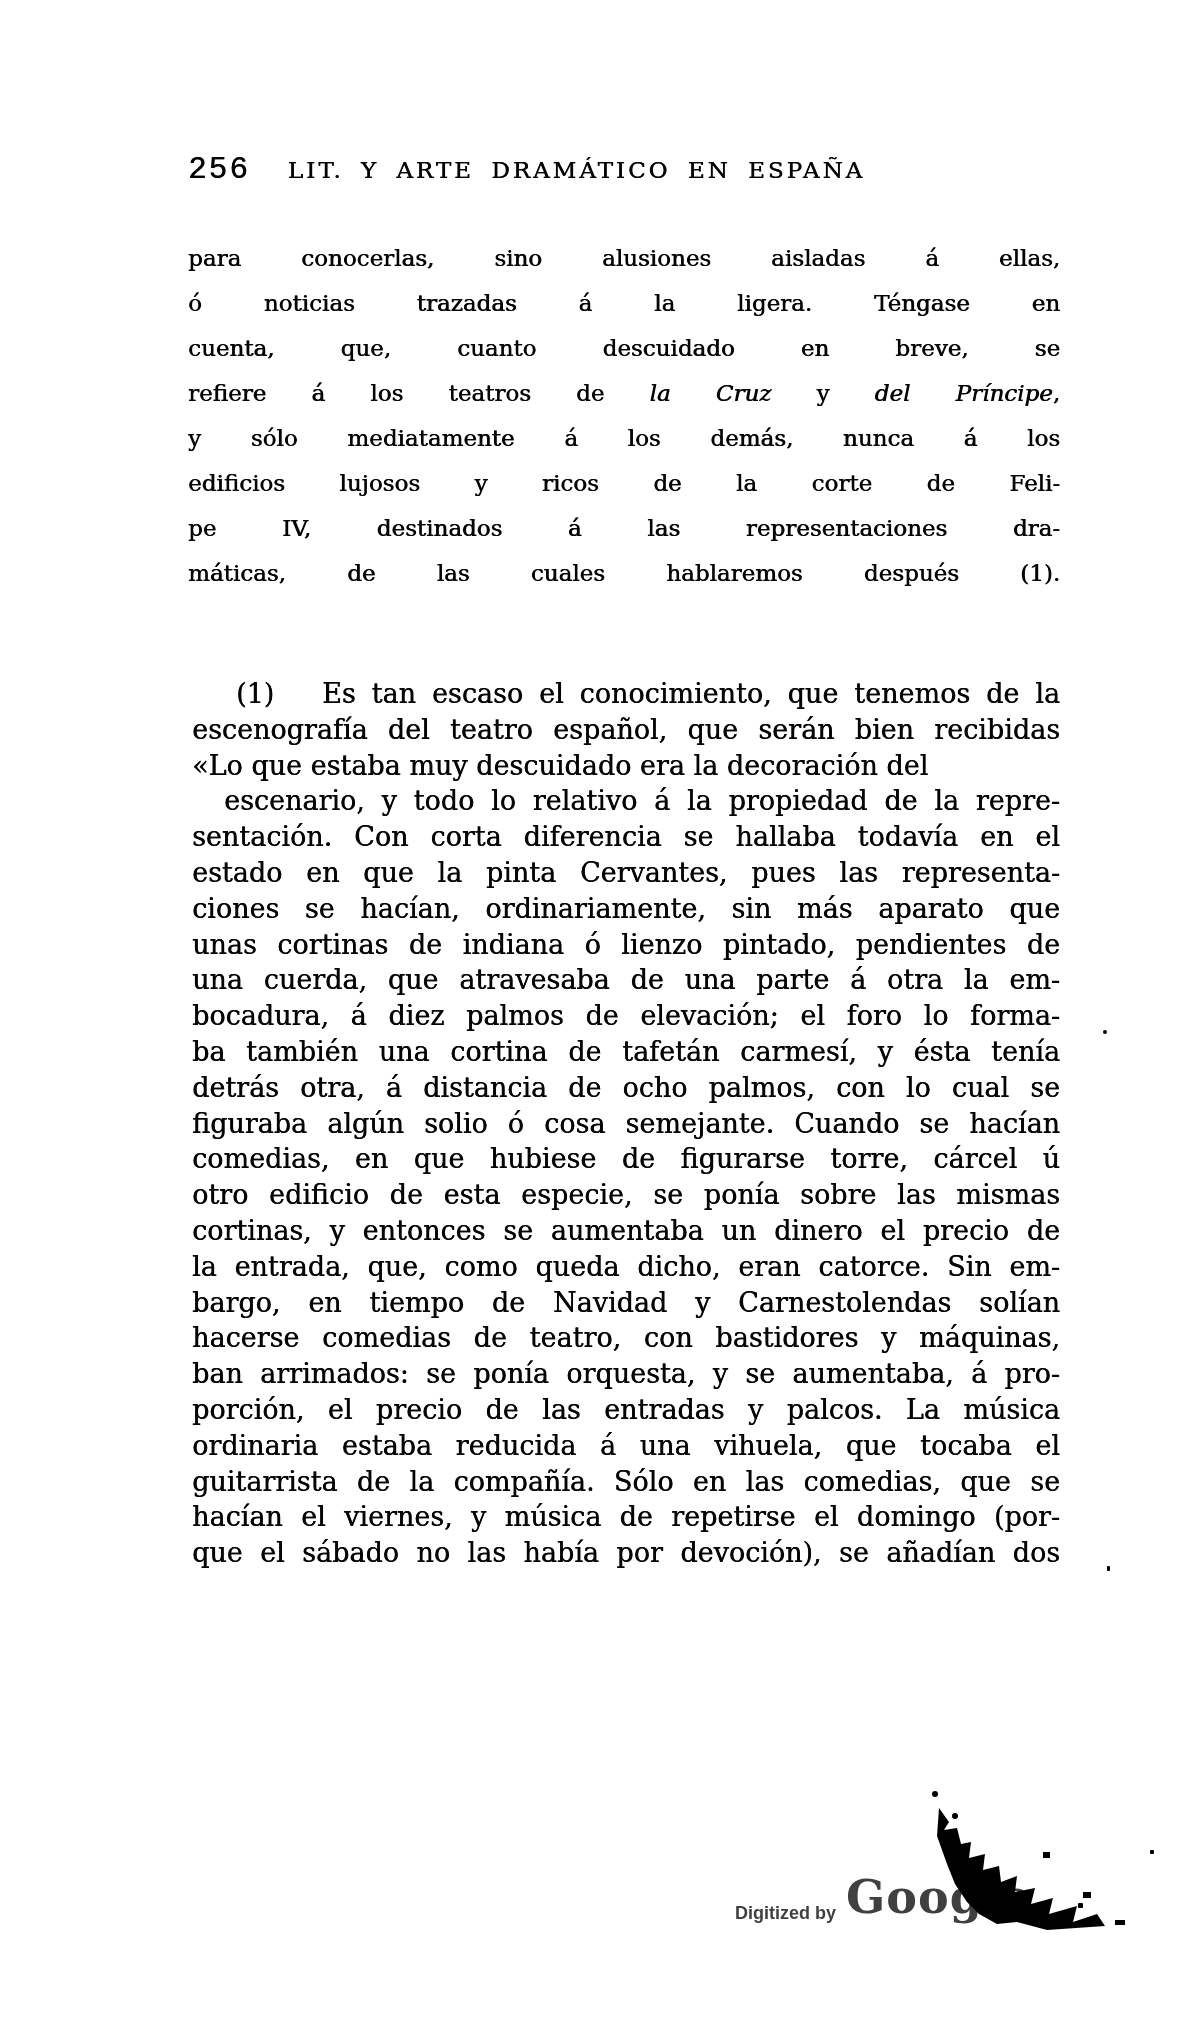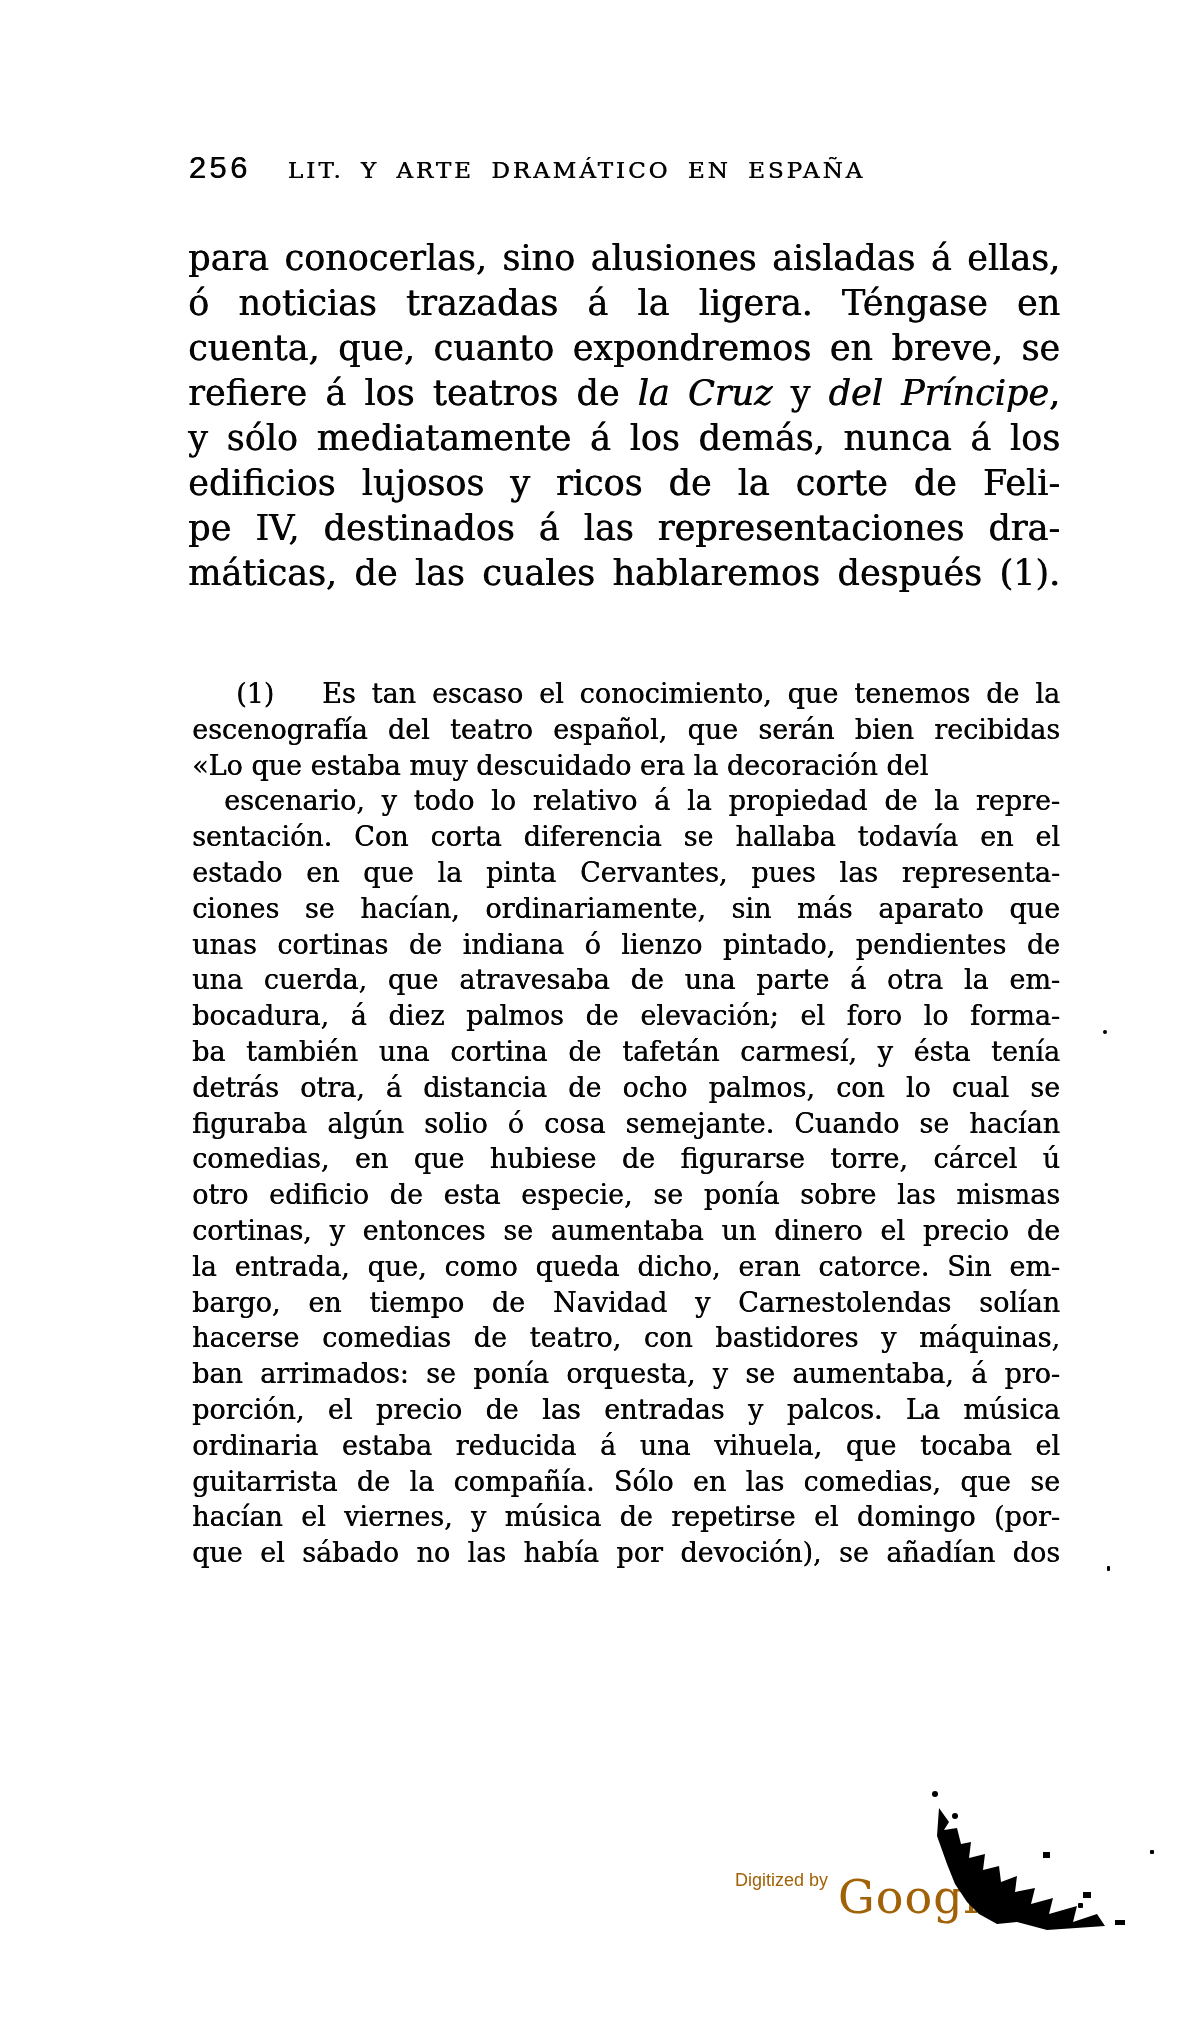--- a/index.html
+++ b/index.html
@@ -33,21 +33,21 @@
     letter-spacing: 3px;
     word-spacing: 7px;
     white-space: nowrap;
   }
   
   .main-text {
     position: absolute;
     top: 236px;
     left: 188px;
     width: 872px;
-    font-size: 35px;
+    font-size: 23px;
     line-height: 45px;
     text-shadow: 0.6px 0 0 currentColor;
   }
   .t-line {
     text-align: justify;
     text-align-last: justify;
   }
   .main-text i { font-style: italic; }
   
   .footnote {
@@ -61,22 +61,23 @@
   }
   .footnote .t-line:nth-child(1) { text-indent: 44px; }
   .footnote .t-line:nth-child(3) { text-align-last: left; }
   .footnote .t-line:nth-child(4) { text-indent: 32px; }
   
   .watermark {
     position: absolute;
     left: 735px;
     top: 1870px;
     display: flex;
-    align-items: flex-start;
-    color: #a16207;
+    align-items: flex-end;
+    color: #404040;
+    font-weight: bold;
   }
   .digitized-by {
     font-family: "Liberation Sans", sans-serif;
     font-size: 18px;
   }
   .google-logo {
     font-family: "DejaVu Serif", serif;
     font-size: 46px;
     letter-spacing: 1px;
     margin-left: 10px;
@@ -102,21 +103,21 @@
 
   <div class="header">
     <span class="page-number">256</span>
     <span class="header-title">LIT. Y ARTE DRAMÁTICO EN ESPAÑA</span>
   </div>
 
   <div class="main-text">
     <div>
         <div class="t-line">para conocerlas, sino alusiones aisladas á ellas,</div>
         <div class="t-line">ó noticias trazadas á la ligera. Téngase en</div>
-        <div class="t-line">cuenta, que, cuanto expondremos en breve, se</div>
+        <div class="t-line">cuenta, que, cuanto descuidado en breve, se</div>
       </div>
     <div class="t-line"><span>refiere á los teatros de </span><i>la Cruz</i><span> y </span><i>del Príncipe</i><span>,</span></div>
     <div>
         <div class="t-line">y sólo mediatamente á los demás, nunca á los</div>
         <div class="t-line">edificios lujosos y ricos de la corte de Feli-</div>
         <div class="t-line">pe IV, destinados á las representaciones dra-</div>
         <div class="t-line">máticas, de las cuales hablaremos después (1).</div>
       </div>
   </div>
 

